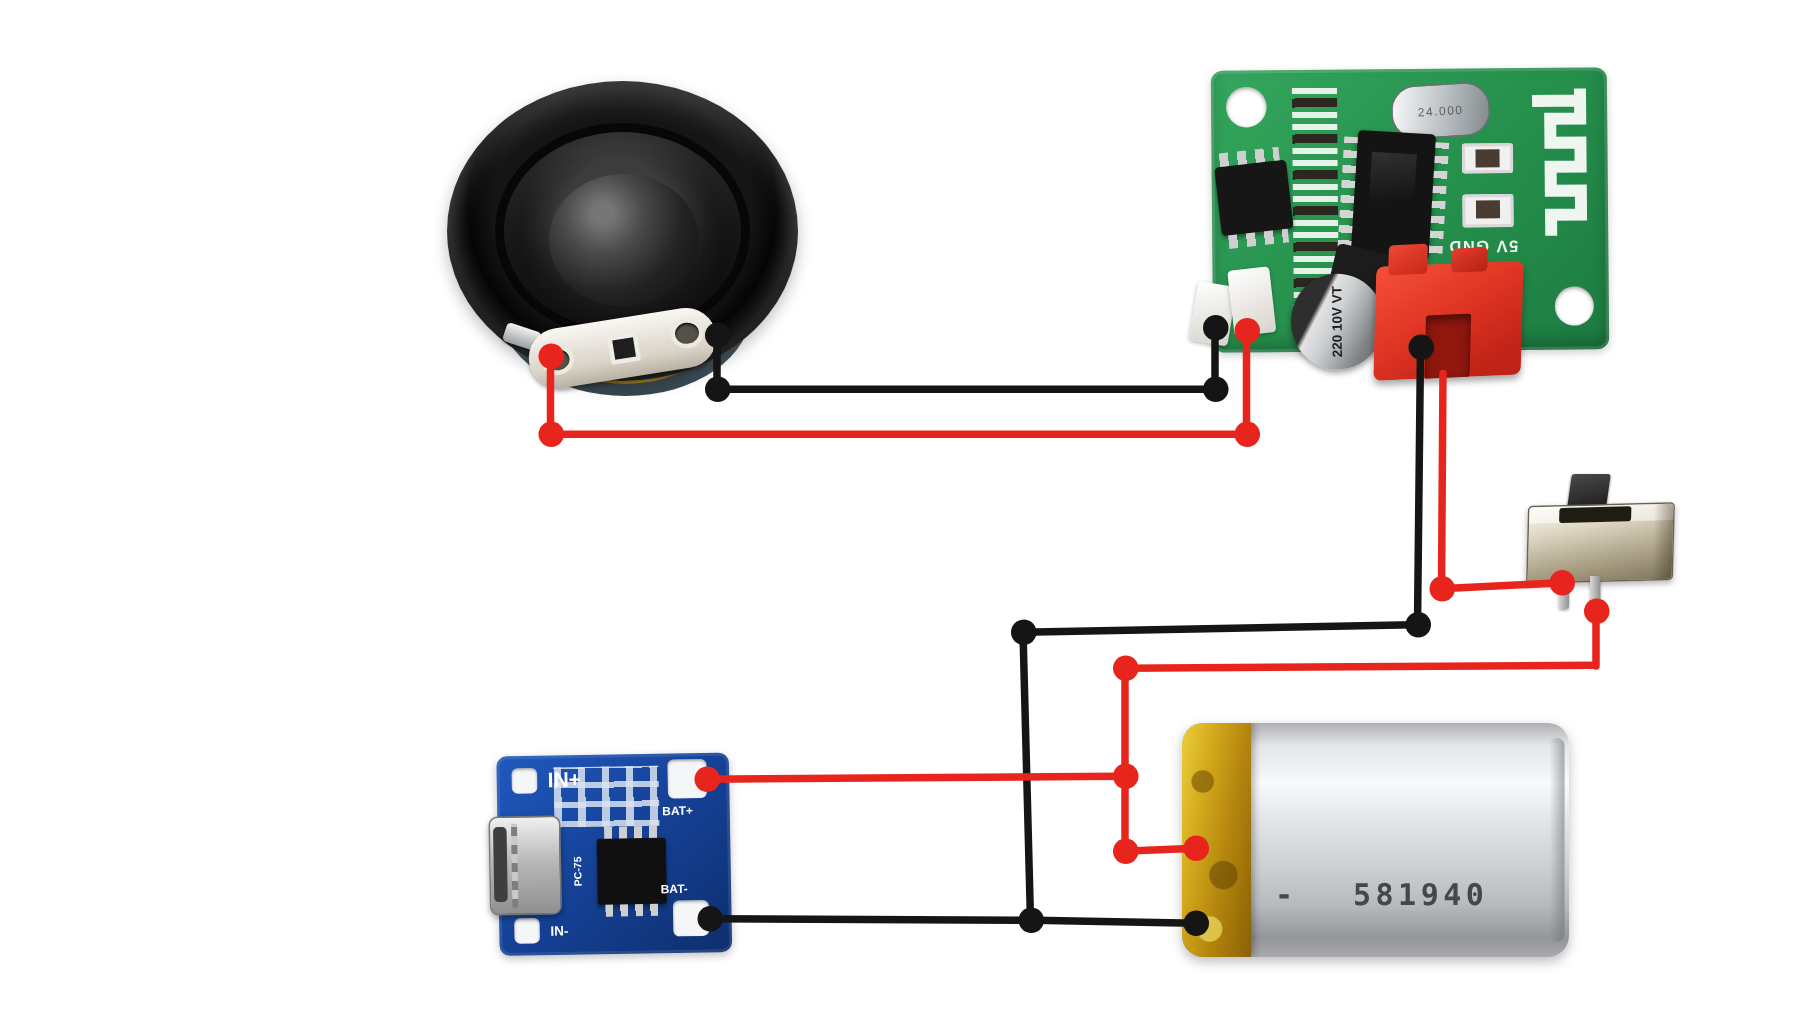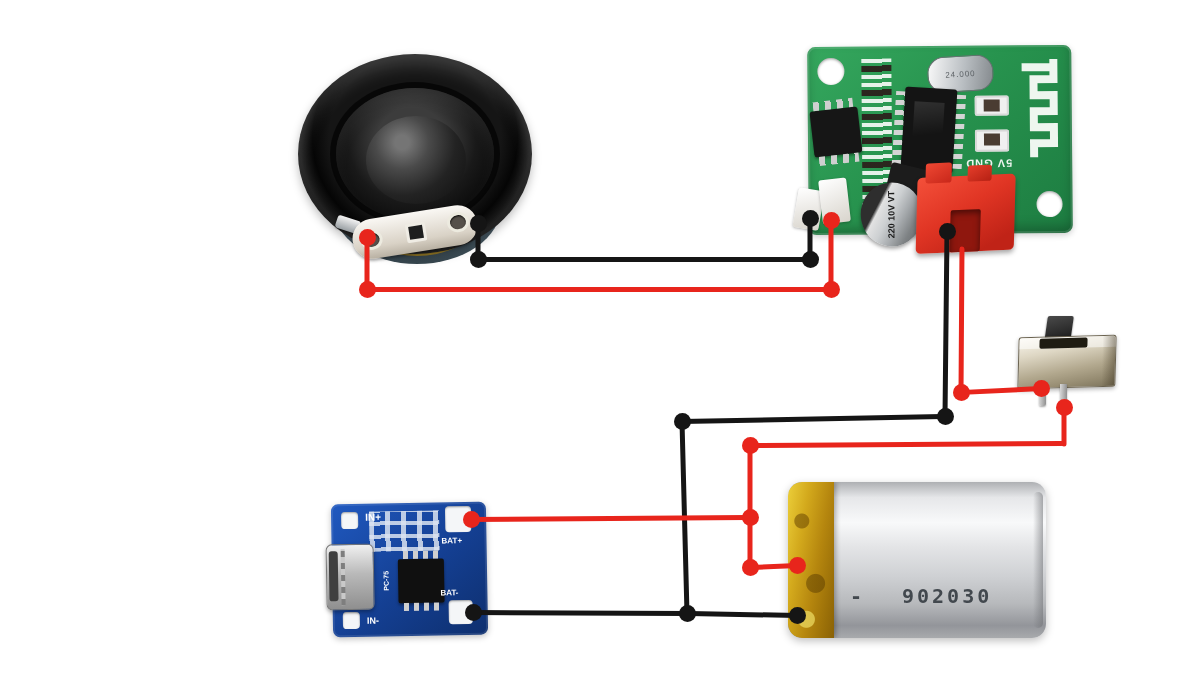--- a/index.html
+++ b/index.html
@@ -195,34 +195,34 @@
   </div>
 
   <div class="comp chg">
     <div class="pad p-tl"></div>
     <div class="pad p-bl"></div>
     <div class="pad p-bp"></div>
     <div class="pad p-bm"></div>
     <div class="chg-smd"></div>
     <div class="usb"></div>
     <div class="chg-ic"></div>
-    <div class="chg-lbl" style="left:34px;top:8px;font-size:10px;">IN+</div>
+    <div class="chg-lbl" style="left:34px;top:8px;font-size:14px;">IN+</div>
     <div class="chg-lbl" style="left:34px;top:112px;font-size:9px;">IN-</div>
     <div class="chg-lbl" style="left:110px;top:34px;font-size:8px;">BAT+</div>
     <div class="chg-lbl" style="left:108px;top:86px;font-size:8px;">BAT-</div>
     <div class="chg-lbl" style="left:44px;top:74px;font-size:7px;transform:rotate(-90deg);">PC-75</div>
   </div>
 
   <div class="comp bat">
     <div class="bat-tape"></div>
     <div class="bat-fold"></div>
     <div class="bat-text">
       <div class="bat-row">
         <span class="sign">-</span>
-        <span>902030</span>
+        <span>581940</span>
       </div>
       
     </div>
   </div>
 
   <div class="comp sw-knob"></div>
   <div class="comp sw-body">
     <div class="sw-slot"></div>
   </div>
   <div class="comp sw-pin" style="left:1039px;top:384px;width:7px;height:22px;"></div>

